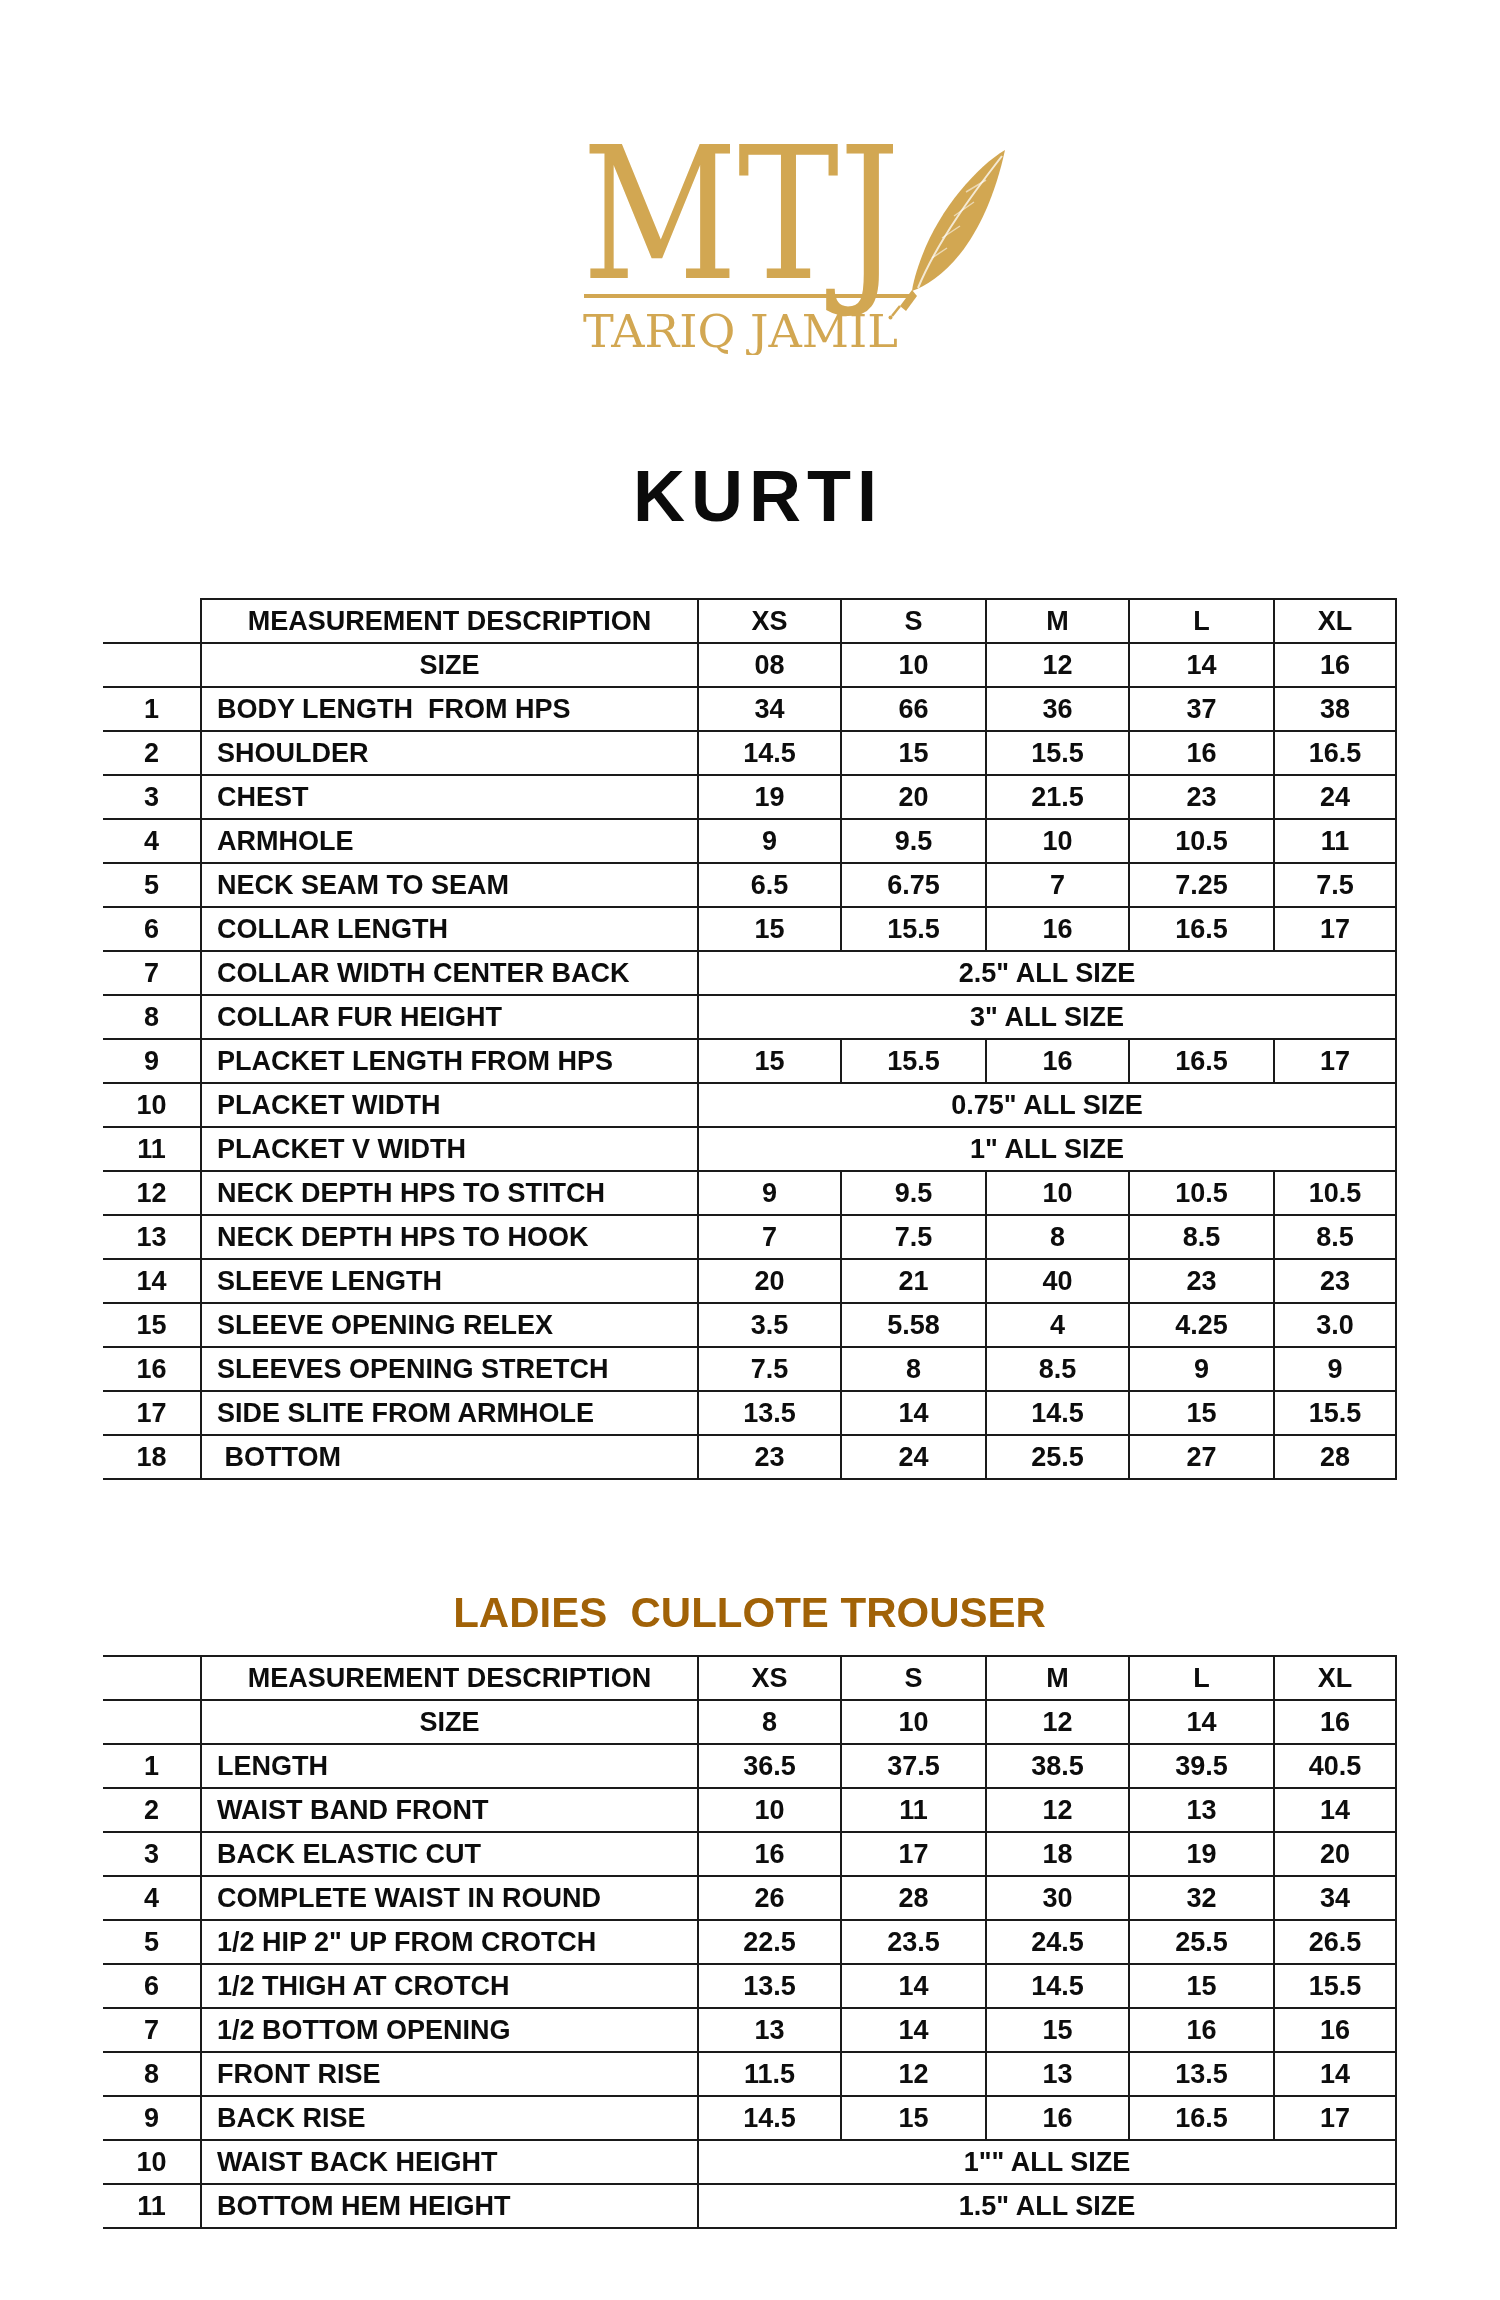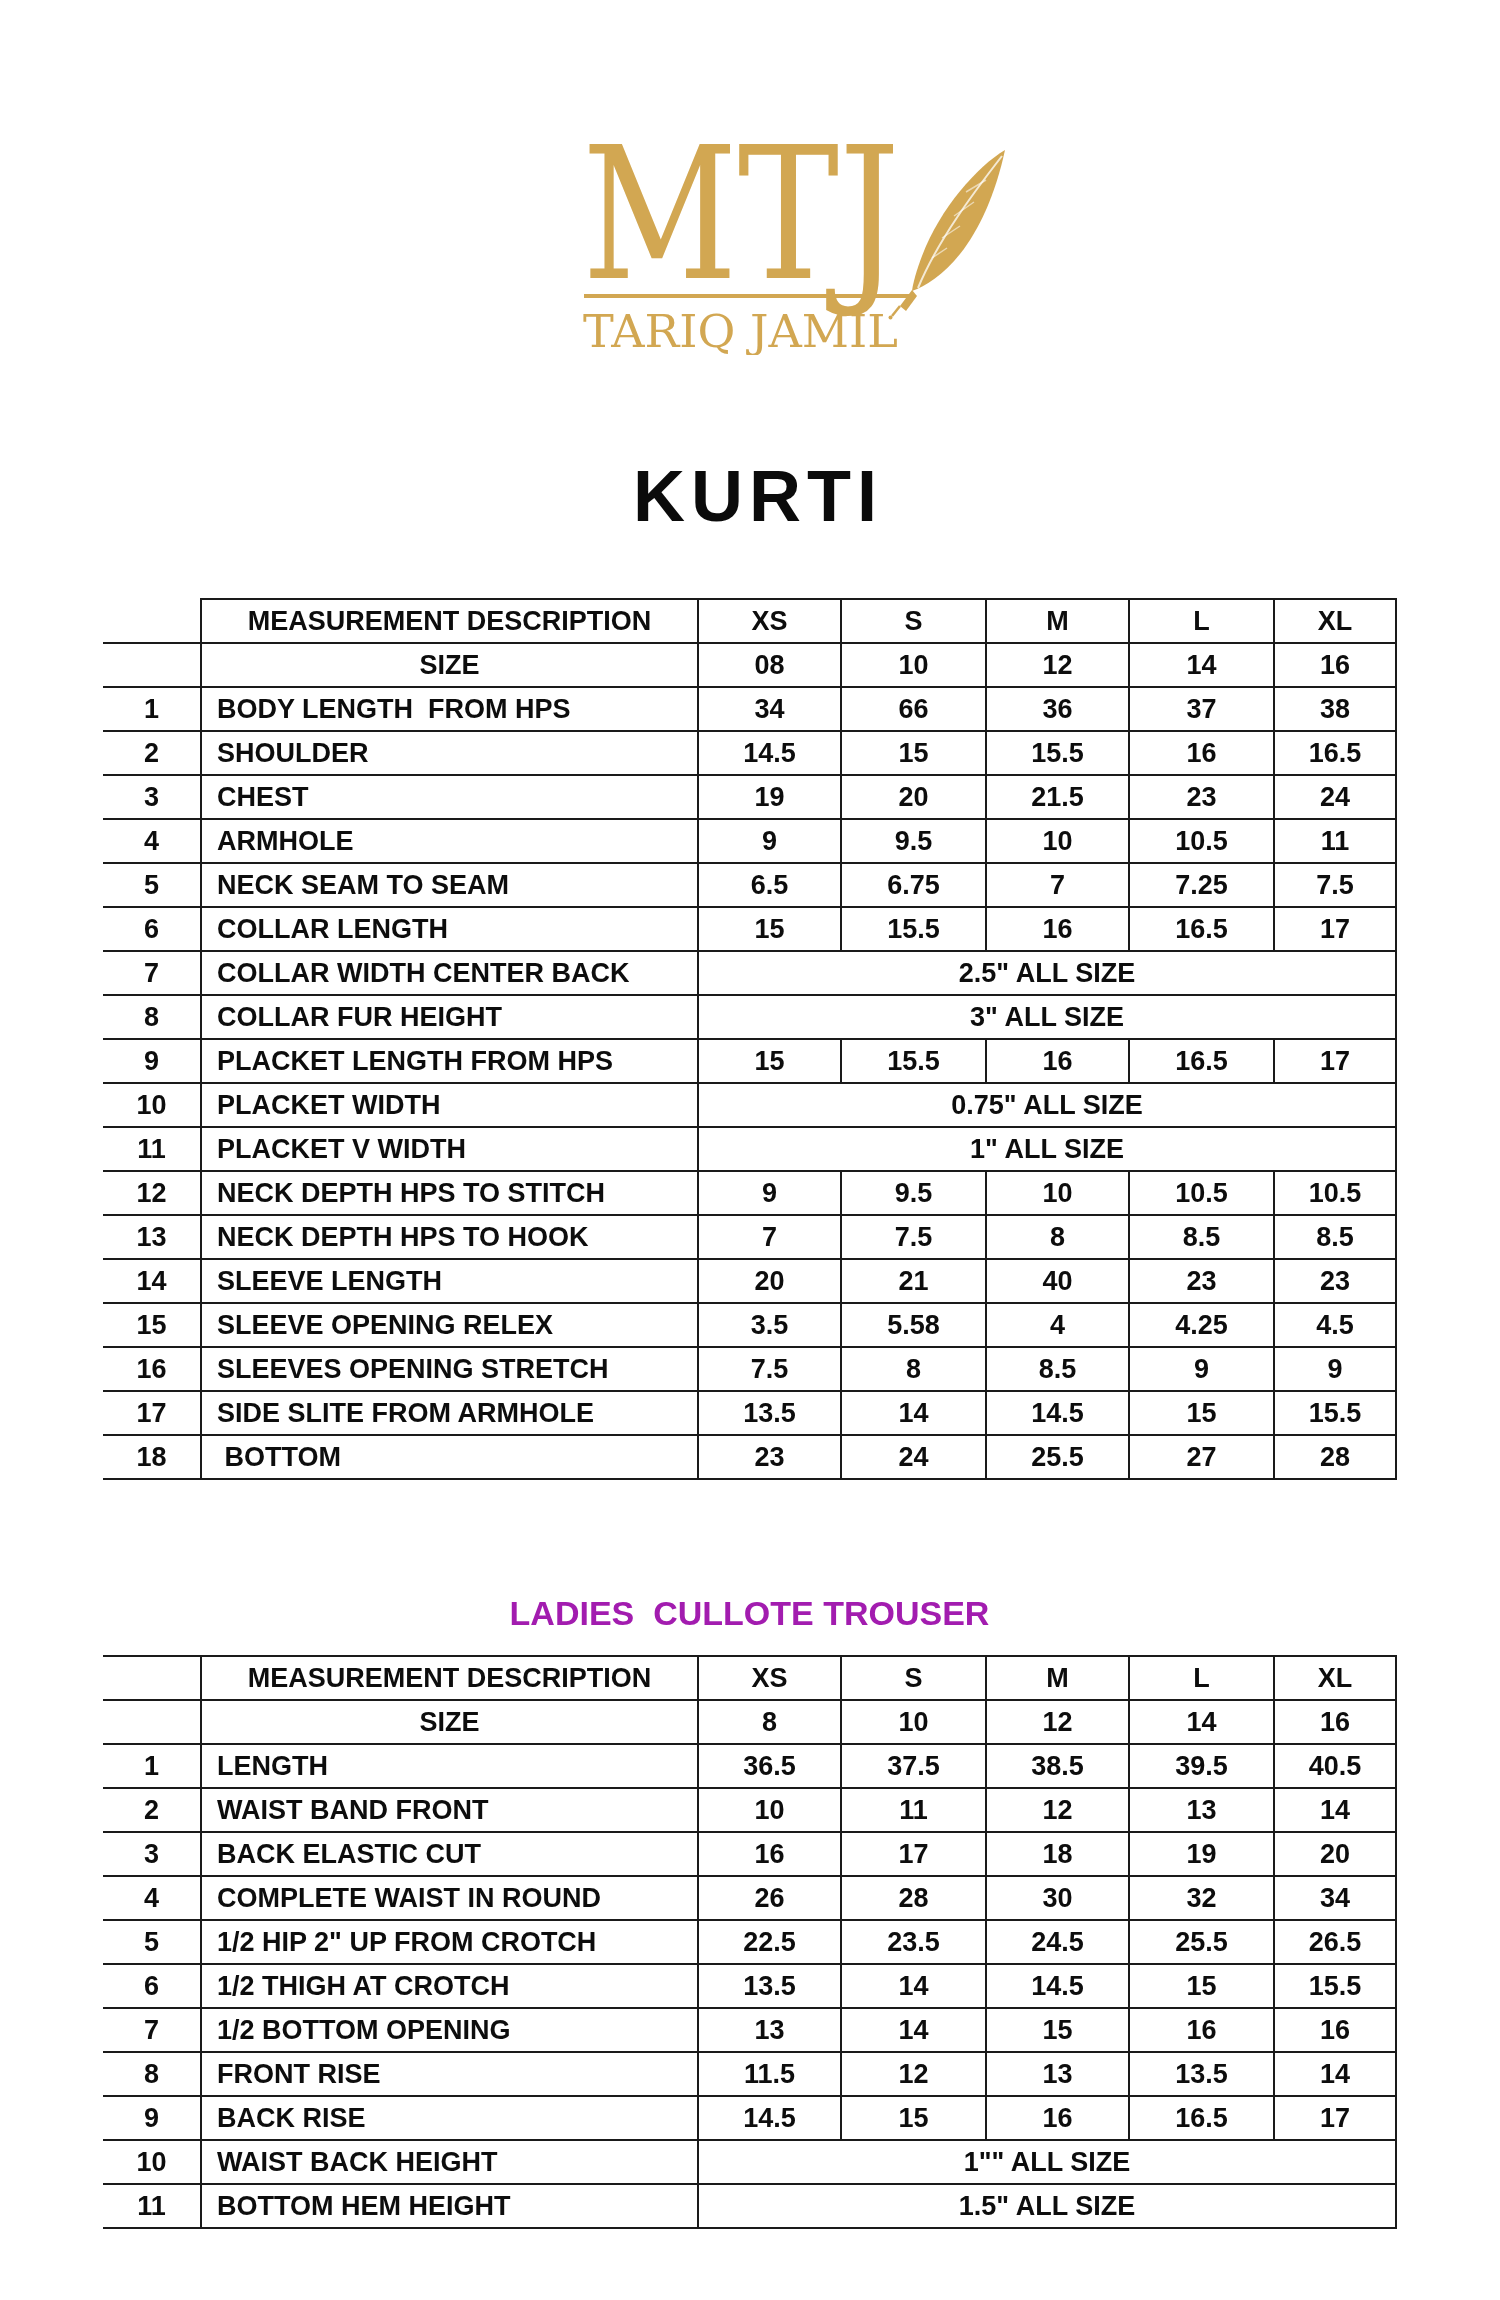--- a/index.html
+++ b/index.html
@@ -10,22 +10,22 @@
   .logo{position:absolute;left:582px;top:140px;width:425px;height:215px;}
   .logo svg{display:block;}
   .gold{fill:var(--gold,#D2A752);}
   .gold-stroke{stroke:var(--gold,#D2A752);}
 
   
   .page-title{position:absolute;left:0;top:452px;width:1500px;margin:8px;
               text-align:center;font-size:72px;line-height:72px;font-weight:800;
               letter-spacing:6px;color:#0b0b0b;white-space:pre;}
   .table2-title{position:absolute;left:103px;top:1586px;width:1293px;margin:0;
-                text-align:center;font-size:34px;line-height:54px;font-weight:800;
-                color:#a21caf;white-space:pre;}
+                text-align:center;font-size:42px;line-height:54px;font-weight:800;
+                color:#a16207;white-space:pre;}
 
   
   table.size-table{position:absolute;left:103px;border-collapse:collapse;table-layout:fixed;
                    width:1293px;font-weight:700;font-size:27px;color:#0d0d0d;}
   #t0{top:598px;}
   #t1{top:1655px;}
   table.size-table td{border:2px solid #1a1a1a;height:42px;line-height:42px;
                       padding:0;text-align:center;overflow:hidden;white-space:pre;
                       vertical-align:middle;}
   table.size-table td:first-child{border-left-style:hidden;}
@@ -200,21 +200,21 @@
           <td class="val">23</td>
           <td class="val">23</td>
         </tr>
         <tr>
           <td class="num">15</td>
           <td class="desc">SLEEVE OPENING RELEX</td>
           <td class="val">3.5</td>
           <td class="val">5.58</td>
           <td class="val">4</td>
           <td class="val">4.25</td>
-          <td class="val">4.5</td>
+          <td class="val">3.0</td>
         </tr>
         <tr>
           <td class="num">16</td>
           <td class="desc">SLEEVES OPENING STRETCH</td>
           <td class="val">7.5</td>
           <td class="val">8</td>
           <td class="val">8.5</td>
           <td class="val">9</td>
           <td class="val">9</td>
         </tr>

